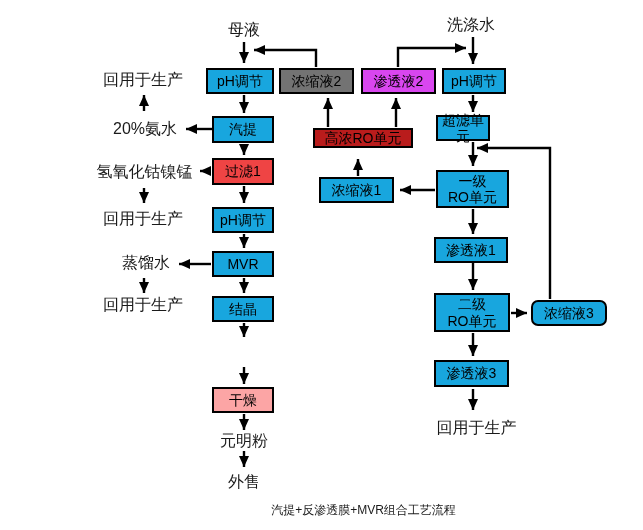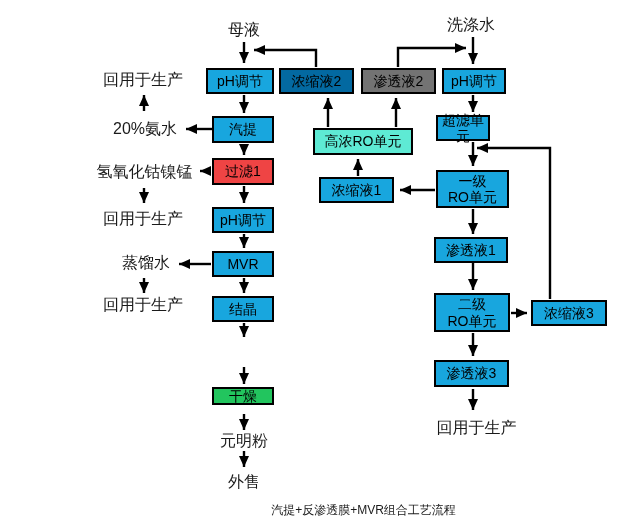--- a/index.html
+++ b/index.html
@@ -65,39 +65,39 @@
       <polyline points="457,263 457,290" marker-end="url(#ah)" stroke="#000000"></polyline>
       <polyline points="495,313 511,313" marker-end="url(#ah)" stroke="#000000"></polyline>
       <polyline points="457,333 457,356" marker-end="url(#ah)" stroke="#000000"></polyline>
       <polyline points="457,389 457,410" marker-end="url(#ah)" stroke="#000000"></polyline>
     </svg>
 
   <div class="txt" style="left:200px;top:22px;width:56px;">母液</div>
   <div class="txt" style="left:415px;top:17px;width:80px;">洗涤水</div>
 
   <div class="box" style="left: 190px; top: 68px; width: 68px; height: 26px; background: rgb(24, 166, 222); border-color: rgb(0, 0, 0);">pH调节</div>
-  <div class="box" style="left: 263px; top: 68px; width: 75px; height: 26px; background: #0369a1; border-color: rgb(0, 0, 0);">浓缩液2</div>
-  <div class="box" style="left: 345px; top: 68px; width: 75px; height: 26px; background: #737373; border-color: rgb(0, 0, 0);">渗透液2</div>
+  <div class="box" style="left: 263px; top: 68px; width: 75px; height: 26px; background: #737373; border-color: rgb(0, 0, 0);">浓缩液2</div>
+  <div class="box" style="left: 345px; top: 68px; width: 75px; height: 26px; background: #d946ef; border-color: rgb(0, 0, 0);">渗透液2</div>
   <div class="box" style="left: 426px; top: 68px; width: 64px; height: 26px; background: rgb(24, 166, 222); border-color: rgb(0, 0, 0);">pH调节</div>
   <div class="box" style="left: 196px; top: 116px; width: 62px; height: 27px; background: rgb(24, 166, 222); border-color: rgb(0, 0, 0);">汽提</div>
   <div class="box" style="left: 420px; top: 115px; width: 54px; height: 26px; background: rgb(24, 166, 222); border-color: rgb(0, 0, 0);">超滤单元</div>
-  <div class="box" style="left: 297px; top: 128px; width: 100px; height: 27px; background: #5eead4; border-color: rgb(0, 0, 0);">高浓RO单元</div>
+  <div class="box" style="left: 297px; top: 128px; width: 100px; height: 20px; background: #b91c1c; border-color: rgb(0, 0, 0);">高浓RO单元</div>
   <div class="box" style="left: 196px; top: 158px; width: 62px; height: 27px; background: #ef4444; border-color: rgb(0, 0, 0);">过滤1</div>
   <div class="box" style="left: 420px; top: 170px; width: 73px; height: 38px; background: rgb(24, 166, 222); border-color: rgb(0, 0, 0);">一级
 RO单元</div>
   <div class="box" style="left: 303px; top: 177px; width: 75px; height: 26px; background: rgb(24, 166, 222); border-color: rgb(0, 0, 0);">浓缩液1</div>
   <div class="box" style="left: 196px; top: 207px; width: 62px; height: 26px; background: rgb(24, 166, 222); border-color: rgb(0, 0, 0);">pH调节</div>
   <div class="box" style="left: 418px; top: 237px; width: 74px; height: 26px; background: rgb(24, 166, 222); border-color: rgb(0, 0, 0);">渗透液1</div>
   <div class="box" style="left: 196px; top: 251px; width: 62px; height: 26px; background: rgb(24, 166, 222); border-color: rgb(0, 0, 0);">MVR</div>
   <div class="box" style="left: 418px; top: 293px; width: 76px; height: 39px; background: rgb(24, 166, 222); border-color: rgb(0, 0, 0);">二级
 RO单元</div>
-  <div class="box" style="left: 515px; top: 300px; width: 76px; height: 26px; background: rgb(24, 166, 222); border-color: rgb(0, 0, 0);">浓缩液3</div>
+  <div class="box" style="left: 515px; top: 300px; width: 76px; height: 26px; background: rgb(24, 166, 222); border-color: rgb(0, 0, 0); border-radius: 7px;">浓缩液3</div>
   <div class="box" style="left: 196px; top: 296px; width: 62px; height: 26px; background: rgb(24, 166, 222); border-color: rgb(0, 0, 0);">结晶</div>
   <div class="box" style="left: 418px; top: 360px; width: 75px; height: 27px; background: rgb(24, 166, 222); border-color: rgb(0, 0, 0);">渗透液3</div>
-  <div class="box" style="left: 196px; top: 387px; width: 62px; height: 18px; background: #22c55e; border-color: rgb(0, 0, 0);">干燥</div>
+  <div class="box" style="left: 196px; top: 387px; width: 62px; height: 26px; background: #fca5a5; border-color: rgb(0, 0, 0);">干燥</div>
 
   <div class="txt" style="left:198px;top:433px;width:60px;">元明粉</div>
   <div class="txt" style="left:204px;top:474px;width:48px;">外售</div>
   <div class="txt" style="left:413px;top:420px;width:95px;">回用于生产</div>
 
   <div class="txt" style="left:86px;top:72px;width:82px;">回用于生产</div>
   <div class="txt" style="left:93px;top:121px;width:72px;">20%氨水</div>
   <div class="txt" style="left:76px;top:164px;width:105px;">氢氧化钴镍锰</div>
   <div class="txt" style="left:86px;top:211px;width:82px;">回用于生产</div>
   <div class="txt" style="left:102px;top:255px;width:56px;">蒸馏水</div>

